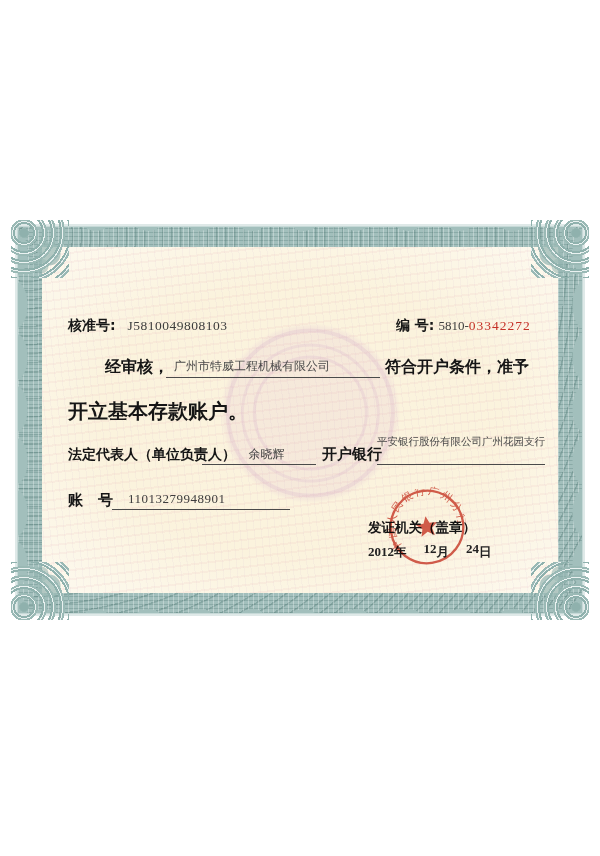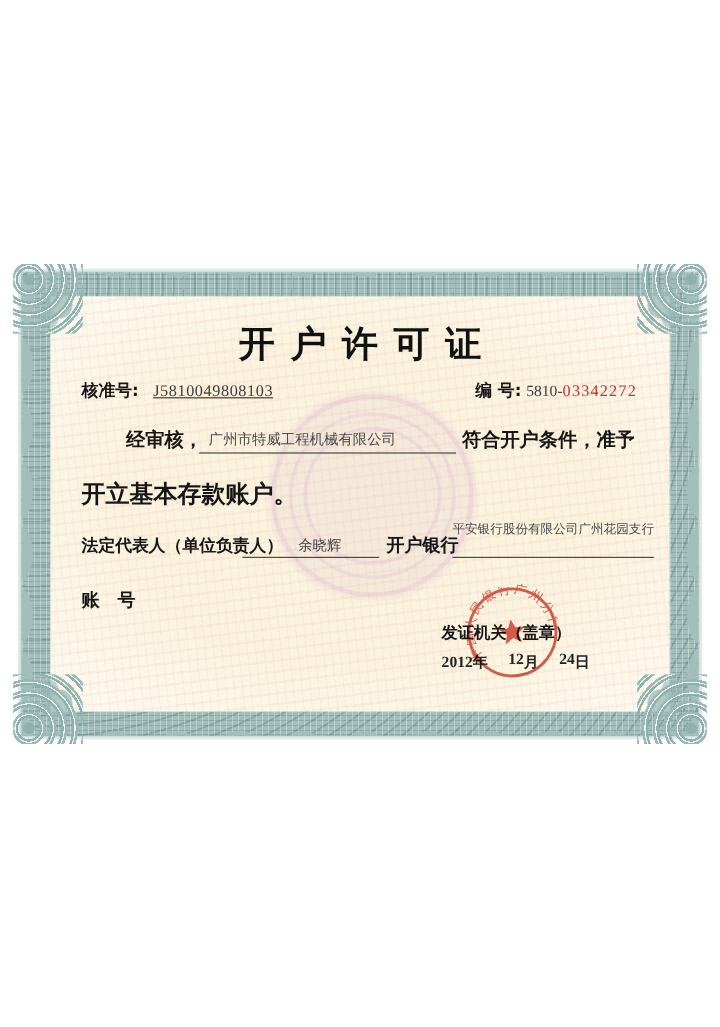--- a/index.html
+++ b/index.html
@@ -58,21 +58,21 @@
   
   .content{position:absolute;left:0;top:0;width:564px;height:386px;z-index:3;color:#151515;}
   .title{
     position:absolute;left:0;top:40px;width:100%;text-align:center;
     font-family:"DejaVu Serif",serif;font-weight:900;font-size:30px;
     letter-spacing:13px;text-indent:13px;color:#111;
   }
   .lbl{font-weight:700;color:#171717;}
   .val{font-family:"Liberation Serif","DejaVu Serif",serif;color:#3d3d3d;}
   .row1-left{position:absolute;left:50px;top:90px;font-size:14px;}
-  .row1-left .val{font-size:13.5px;margin-left:12px;letter-spacing:.5px;text-decoration:underline;}
+  .row1-left .val{font-size:13.5px;margin-left:12px;letter-spacing:.5px;}
   .row1-right{position:absolute;left:378px;top:90px;font-size:14px;white-space:nowrap;}
   .row1-right .val{font-size:13px;margin-left:4px;}
   .serial-red{color:#c53127;letter-spacing:1px;font-family:"Liberation Serif","DejaVu Serif",serif;font-size:13.5px;}
   .row2{position:absolute;left:0;top:130px;width:100%;font-size:16px;}
   .review-prefix{position:absolute;left:87px;top:0;font-weight:700;}
   .company-line{
     position:absolute;left:148px;top:-2px;width:214px;height:23px;
     border-bottom:1px solid #4a4a4a;
     font-family:"Liberation Serif","DejaVu Serif",serif;font-size:12px;color:#4a4a4a;
     padding-left:8px;box-sizing:border-box;line-height:23px;
@@ -121,21 +121,20 @@
   <div class="corner br"></div>
 
   <div class="cert-inner"></div>
   <div class="scallop top"></div>
   <div class="scallop bottom"></div>
   <div class="scallop left"></div>
   <div class="scallop right"></div>
 
   <div class="content">
 
-    <div class="title">开户许可证</div>
 
     <div class="row1-left">
       <span class="lbl">核准号:</span><span class="val">J5810049808103</span>
     </div>
 
     <div class="row1-right">
       <span class="lbl">编 号:</span><span class="val">5810-</span><span class="serial-red">03342272</span>
     </div>
 
     <div class="row2">
@@ -146,20 +145,21 @@
 
     <div class="row3">开立基本存款账户。</div>
 
     <div class="row4-label">法定代表人（单位负责人）</div>
     <div class="rep-name">余晓辉</div>
     <div class="bank-label">开户银行</div>
     <div class="bank-name">平安银行股份有限公司广州花园支行</div>
     <div class="bank-underline"></div>
 
     <div class="row5-label">账　号</div>
+    <div class="account-line">11013279948901</div>
 
     <div class="issuer">发证机关（盖章）</div>
 
     <div class="date-row">
       <span>2012</span><span class="unit">年</span><span class="raised">12</span><span class="unit">月</span><span class="raised">24</span><span class="unit">日</span>
     </div>
 
     <svg class="seal" viewBox="0 0 100 100">
       <circle cx="50" cy="50" r="46.5" fill="none" stroke="#c8402f" stroke-width="3"></circle>
       <defs>

